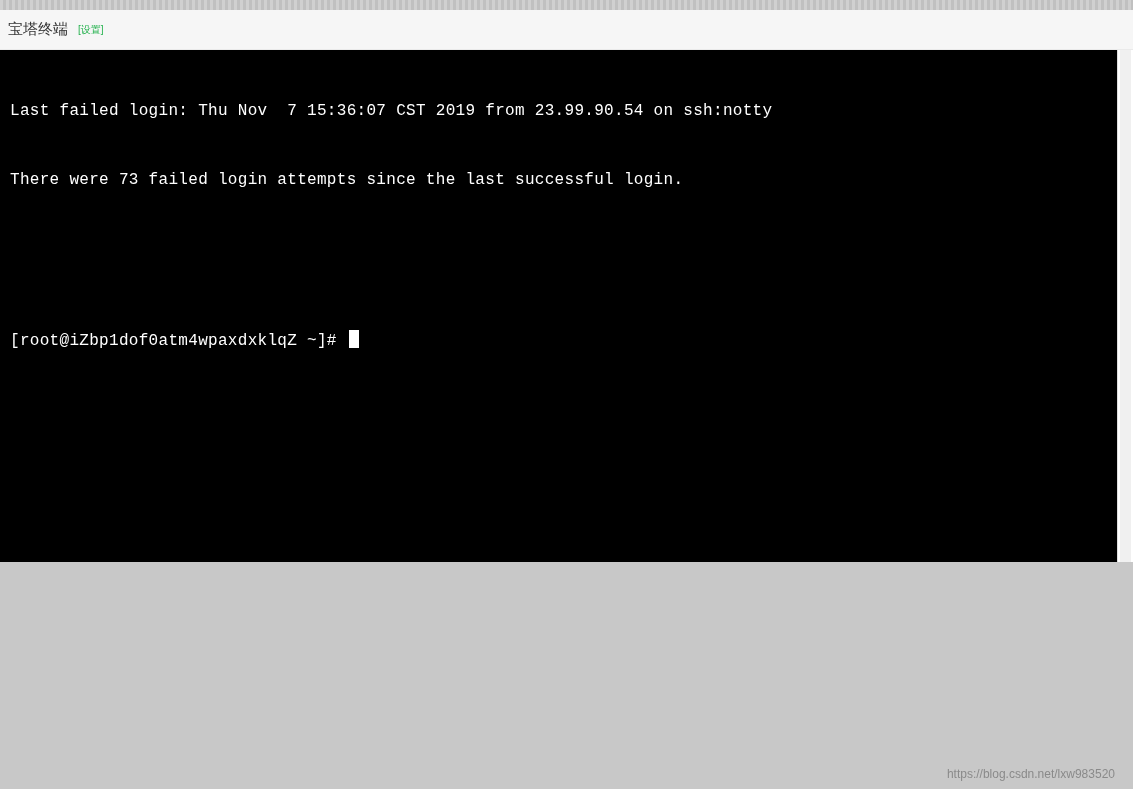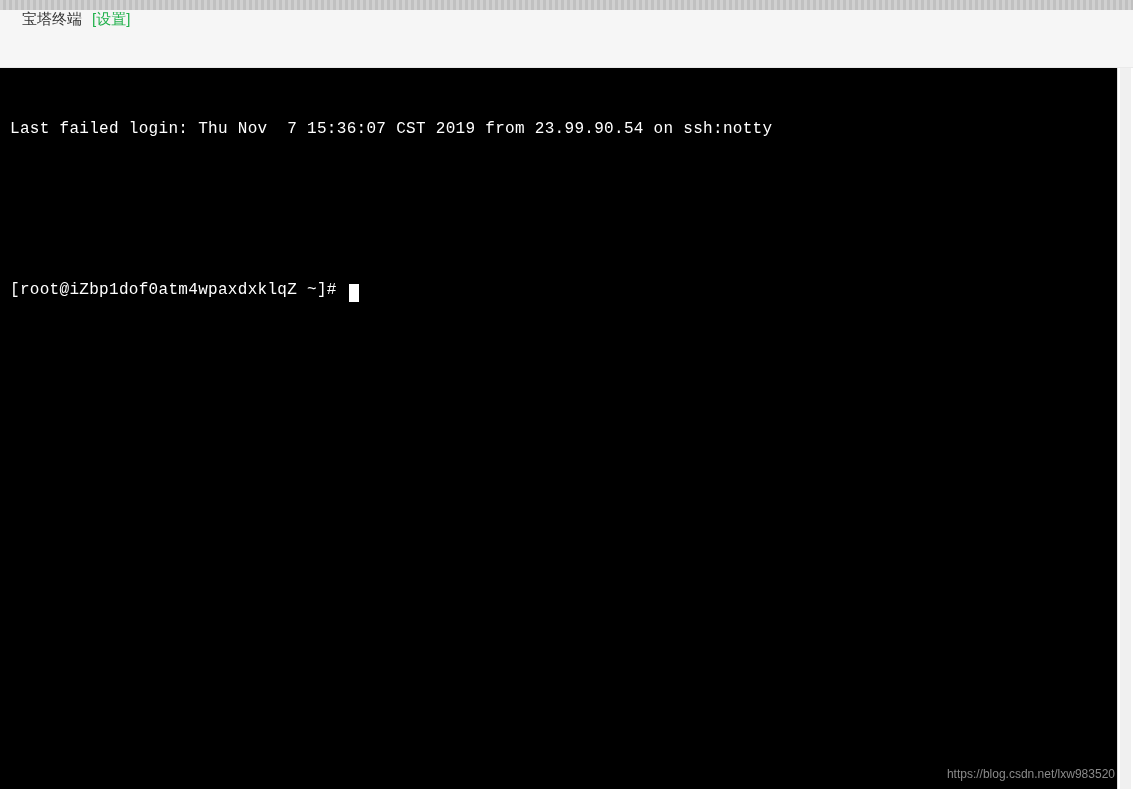--- a/index.html
+++ b/index.html
@@ -20,59 +20,60 @@
       background: repeating-linear-gradient(
         90deg,
         #d0d0d0 0px,
         #d0d0d0 3px,
         #c0c0c0 3px,
         #c0c0c0 6px
       );
     }
     .header {
       background: #f6f6f6;
-      height: 58px;
+      height: 40px;
       display: flex;
-      padding-left: 22px;
+      align-items: center;
+      padding-left: 8px;
       border-bottom: 1px solid #eaeaea;
     }
     .header-title {
       color: #333;
       font-size: 15px;
       margin-right: 10px;
     }
     .header-settings {
       color: #22b14c;
-      font-size: 15px;
+      font-size: 10px;
       cursor: pointer;
     }
     .terminal-wrapper {
       position: relative;
       background: #000;
-      height: 732px;
+      height: 512px;
       display: flex;
     }
     .terminal {
       flex: 1;
       background: #000;
       color: #fff;
       font-family: "Courier New", Consolas, monospace;
       font-size: 16px;
       line-height: 23px;
       padding: 4px 10px;
       white-space: pre;
       letter-spacing: 0.3px;
       position: relative;
     }
     .terminal-line {
       display: block;
     }
     .prompt-line {
       display: flex;
-      align-items: flex-end;
+      align-items: flex-start;
     }
     .cursor {
       display: inline-block;
       width: 10px;
       height: 18px;
       background: #fff;
       margin-left: 2px;
       vertical-align: text-bottom;
     }
     .scrollbar {
@@ -105,20 +106,21 @@
 <div class="top-strip"></div>
 
 <div class="header">
   <span class="header-title">宝塔终端</span>
   <span class="header-settings">[设置]</span>
 </div>
 
 <div class="terminal-wrapper">
   <div class="terminal">
     <span class="terminal-line">Last failed login: Thu Nov  7 15:36:07 CST 2019 from 23.99.90.54 on ssh:notty</span>
+    <span class="terminal-line">There were 73 failed login attempts since the last successful login.</span>
     <span class="terminal-line"></span>
     <span class="terminal-line"></span>
     <div class="prompt-line">
       <span>[root@iZbp1dof0atm4wpaxdxklqZ ~]# </span><span class="cursor"></span>
     </div>
   </div>
   <div class="scrollbar">
     <div class="scrollbar-thumb"></div>
   </div>
 </div>

